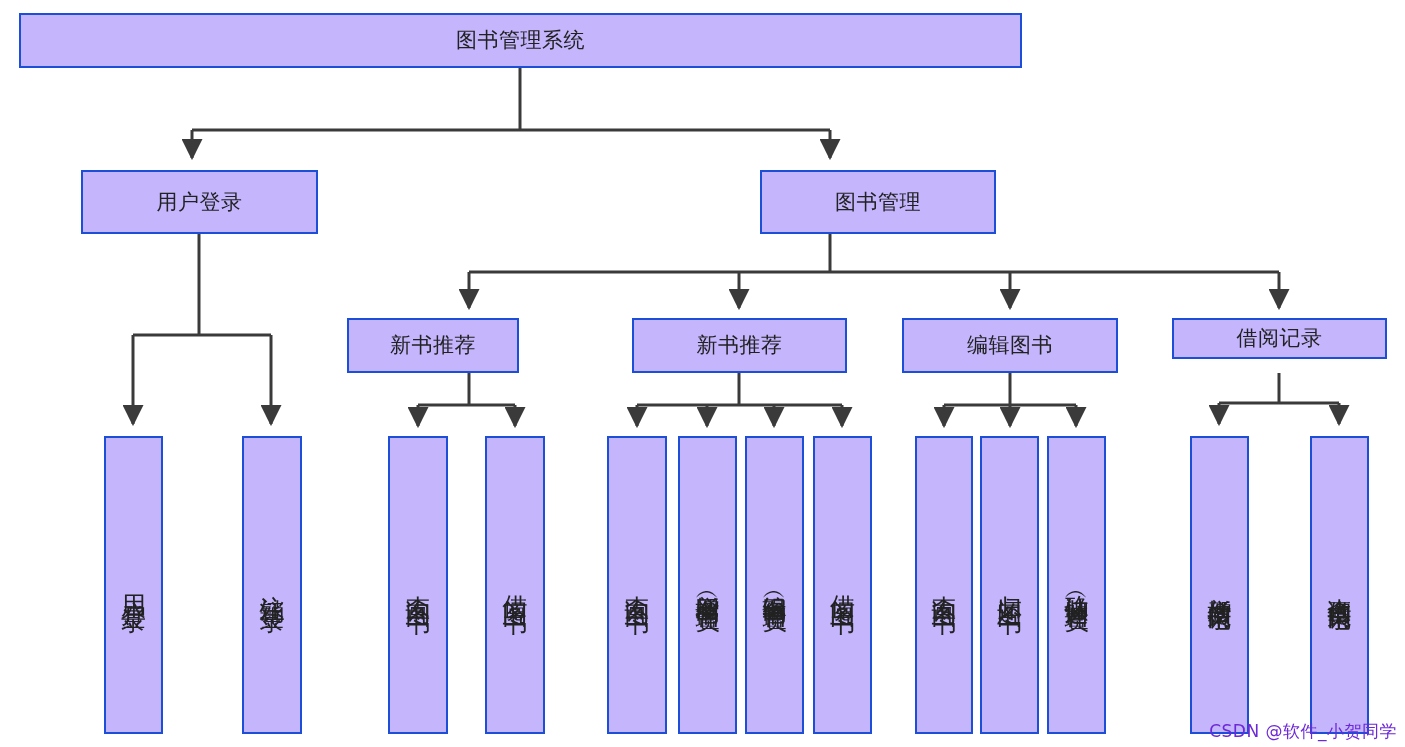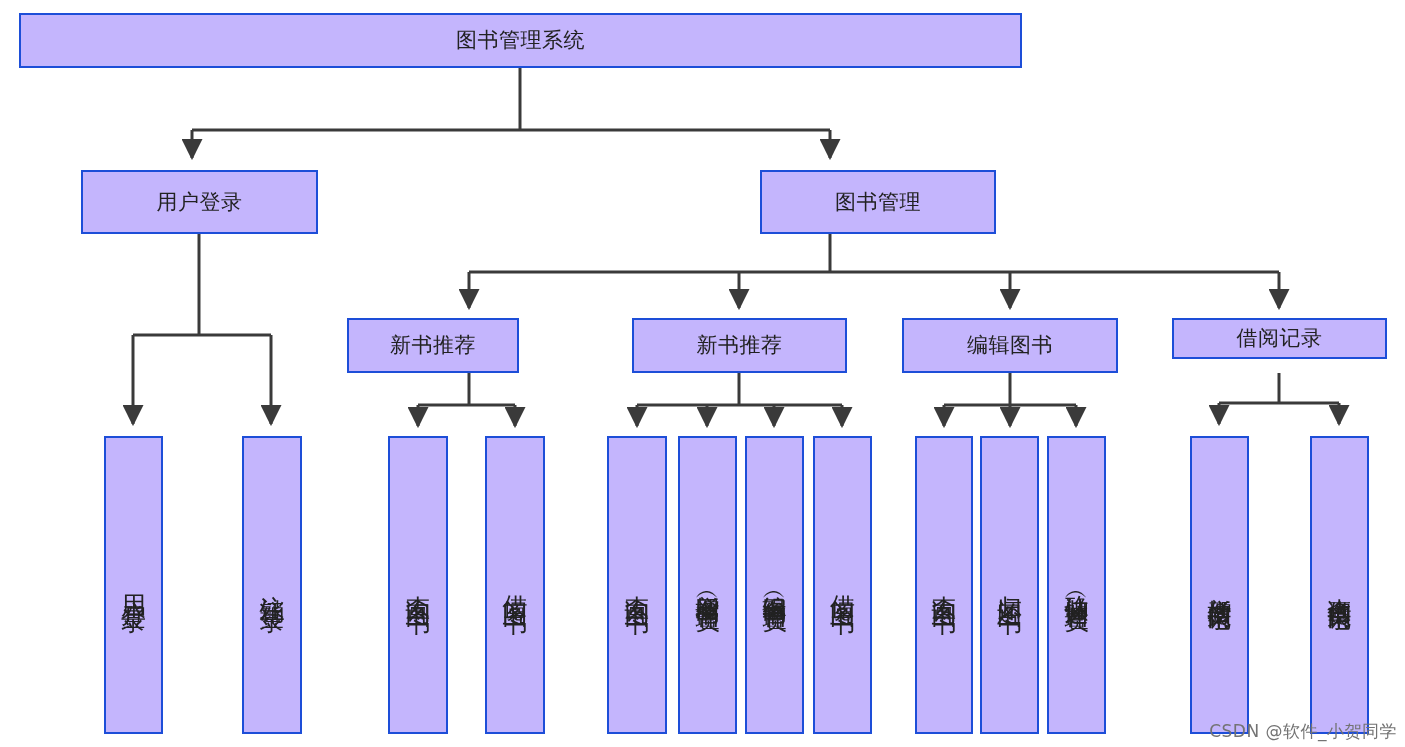--- a/index.html
+++ b/index.html
@@ -60,21 +60,21 @@
   }
   .node.vertical.tight .label {
     font-size: 24px;
     letter-spacing: 2px;
   }
   .watermark {
     position: absolute;
     right: 8px;
     bottom: 4px;
     font-size: 17px;
-    color: #737373;
+    color: #6d28d9;
     letter-spacing: 0.5px;
     white-space: nowrap;
     font-family: "DejaVu Sans", "Liberation Sans", sans-serif;
   }
 </style>
 </head>
 <body>
 
 <div id="canvas">
 

